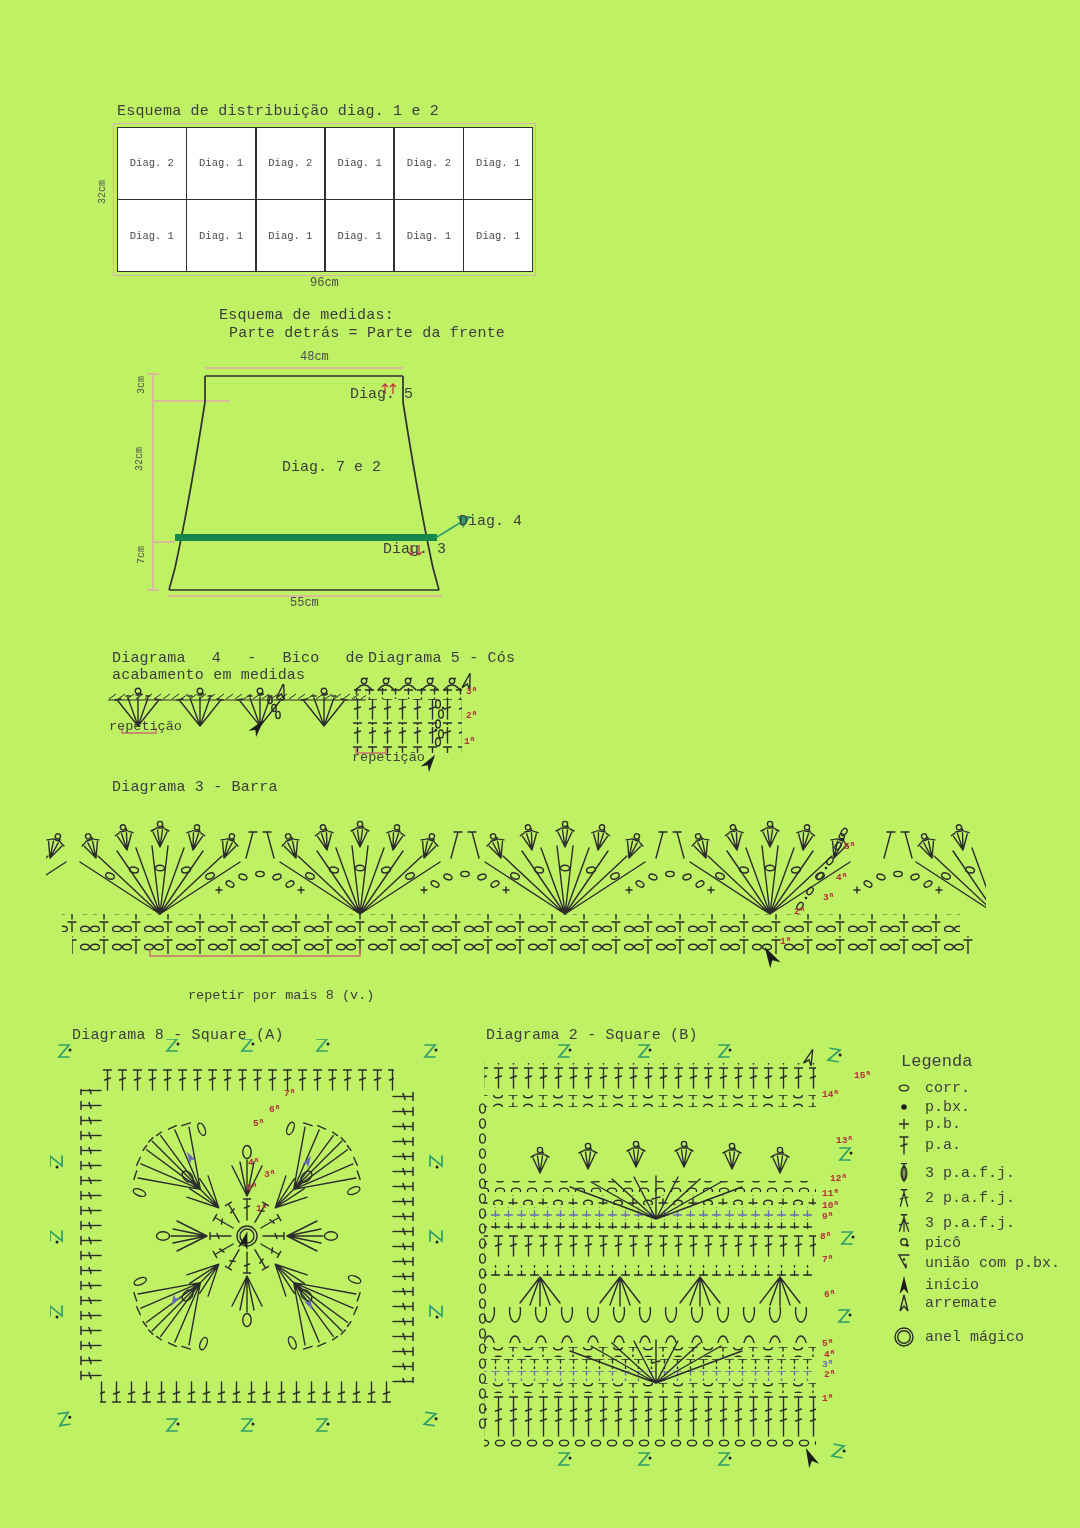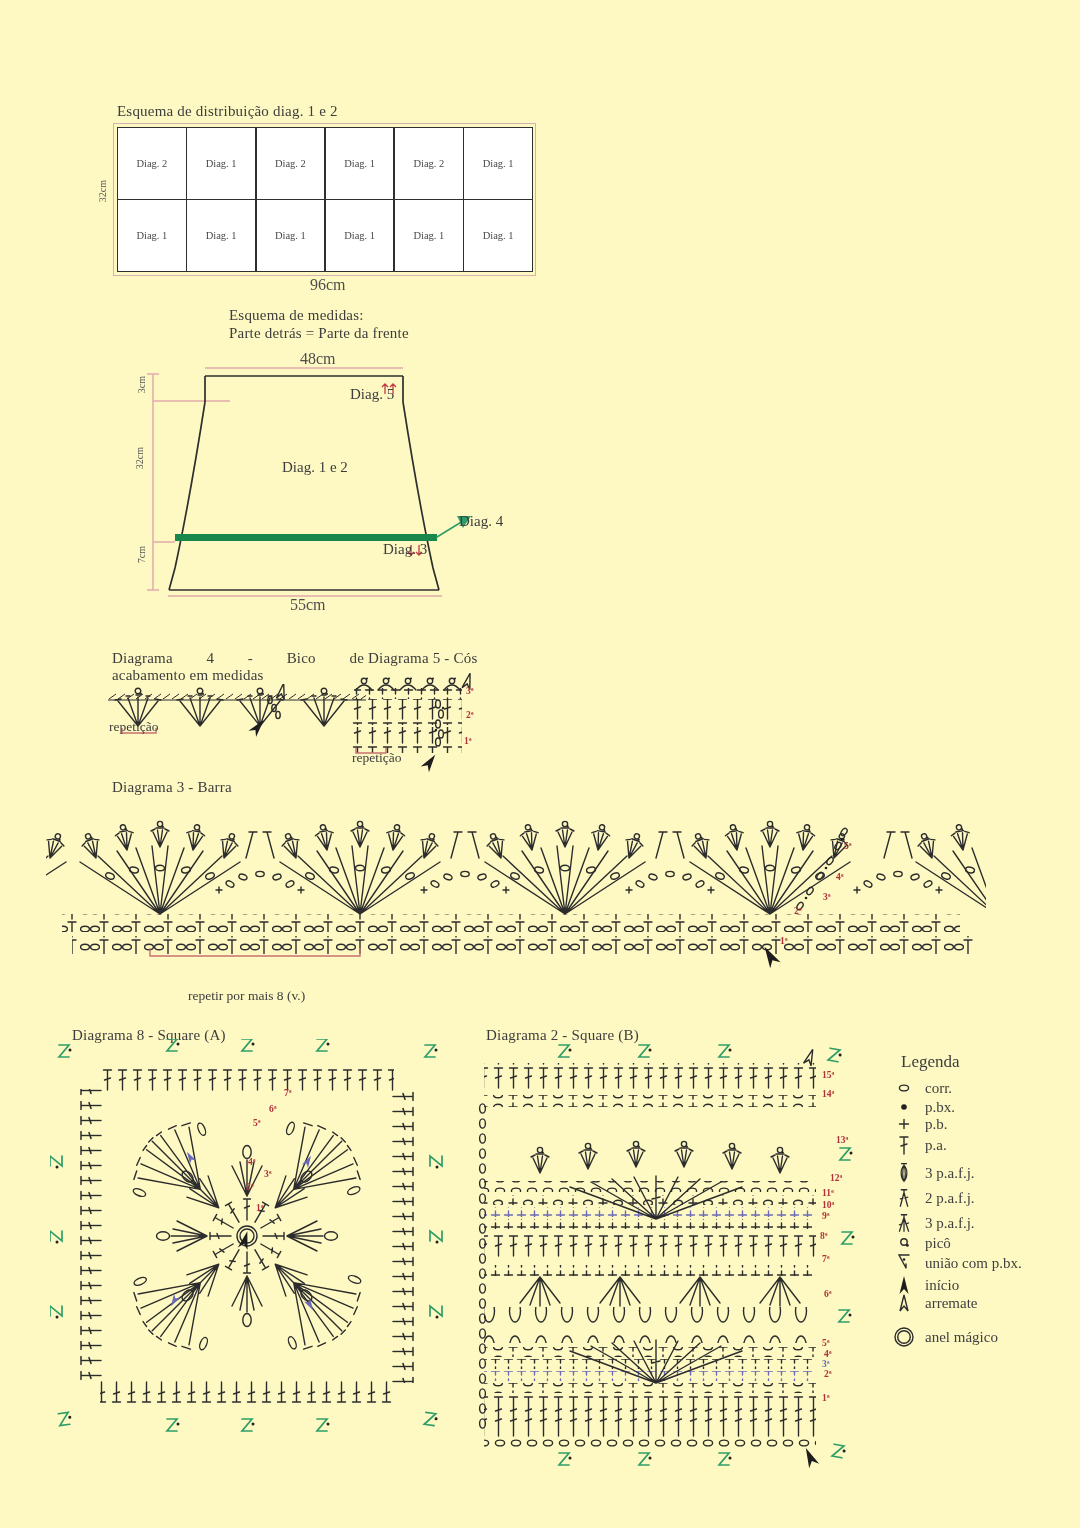--- a/index.html
+++ b/index.html
@@ -1,20 +1,20 @@
 <!DOCTYPE html>
 <html><head>
 <meta charset="utf-8">
 <style>
   html,body{margin:0;padding:0;background:#fff}
-  .page{position:relative;width:1080px;height:1528px;background:#fef9c3;
-        font-family:Liberation Serif, serif;color:#3d3d3d;overflow:hidden}
+  .page{position:relative;width:1080px;height:1528px;background:#bef264;
+        font-family:Liberation Mono, monospace;color:#3d3d3d;overflow:hidden}
   .abs{position:absolute}
   .sec-title{font-size:15px;color:#3d3d3d;letter-spacing:.2px;white-space:nowrap}
-  .dim{font-size:16px;color:#4d4d4d;white-space:nowrap}
+  .dim{font-size:12px;color:#4d4d4d;white-space:nowrap}
   .vlabel{position:absolute;writing-mode:vertical-rl;transform:rotate(180deg);font-size:10px;color:#555}
   .small-lab{font-size:15px;color:#3d3d3d;white-space:nowrap}
   .rowlab{position:absolute;font-size:9.5px;font-weight:bold;color:#b3303a;white-space:nowrap}
   .rowlab.blue{color:#6a6ab8}
   .repeat-lab{position:absolute;font-size:13.5px;color:#3d3d3d;white-space:nowrap}
   
   .dist-outer{border:1px solid #d8b0b0}
   .dist-grid{display:grid;grid-template-columns:repeat(6,1fr);grid-template-rows:1fr 1fr;
              background:#2f2f2f;gap:1.6px;border:1.6px solid #2f2f2f}
   .dist-cell{background:#fff;display:flex;align-items:center;justify-content:center;
@@ -166,42 +166,42 @@
   <div class="dist-cell">Diag. 1</div>
   <div class="dist-cell">Diag. 1</div>
   <div class="dist-cell">Diag. 1</div>
   <div class="dist-cell">Diag. 1</div>
   <div class="dist-cell">Diag. 1</div>
   <div class="dist-cell">Diag. 1</div>
 </div>
 <span class="vlabel" style="left:97px;top:180px">32cm</span>
 <span class="abs dim" style="left:310px;top:276px">96cm</span>
 
-<div class="abs sec-title" style="left:229px;top:307px">Esquema de medidas:</div>
+<div class="abs sec-title" style="left:219px;top:307px">Esquema de medidas:</div>
 <div class="abs sec-title" style="left:229px;top:325px">Parte detrás = Parte da frente</div>
 
 <svg class="abs" style="left:135px;top:346px" width="380" height="262" viewBox="0 0 380 262">
   <path class="pink" d="M70,22 H268"></path>
   <path class="pink" d="M18,28 V244 M12,28 H24 M18,55 H95 M18,196 H40 M12,244 H24"></path>
   <path class="pink" d="M33,250 H307"></path>
   <path d="M70,30 H268 M70,30 V56 M268,30 V56" stroke="#2f2f2f" stroke-width="1.7" fill="none"></path>
   <path d="M70,56 C60,120 48,185 40,222 L34,244 M268,56 C278,120 290,185 298,222 L304,244 M34,244 H304" stroke="#2f2f2f" stroke-width="1.7" fill="none"></path>
   <rect x="40" y="188" width="262" height="7" fill="#17874b"></rect>
   <path class="grn" d="M302,191 L328,175" stroke-width="2.2"></path>
   <polygon points="322,170 336,170 328,182" fill="#2f9e68"></polygon>
   <path class="redmark" d="M250,48 V38 M247,41 L250,38 L253,41 M258,48 V38 M255,41 L258,38 L261,41"></path>
   <path class="redmark" d="M276,199 V209 M273,206 L276,209 L279,206 M284,199 V209 M281,206 L284,209 L287,206"></path>
 </svg>
 <span class="abs dim" style="left:300px;top:350px">48cm</span>
 <span class="vlabel" style="left:136px;top:376px">3cm</span>
 <span class="vlabel" style="left:134px;top:447px">32cm</span>
 <span class="vlabel" style="left:136px;top:546px">7cm</span>
 <span class="abs dim" style="left:290px;top:596px">55cm</span>
 <span class="abs small-lab" style="left:350px;top:386px">Diag. 5</span>
-<span class="abs small-lab" style="left:282px;top:459px">Diag. 1 e 2</span>
+<span class="abs small-lab" style="left:282px;top:459px">Diag. 7 e 2</span>
 <span class="abs small-lab" style="left:459px;top:513px">Diag. 4</span>
 <span class="abs small-lab" style="left:383px;top:541px">Diag. 3</span>
 
 <div class="abs sec-title" style="left:112px;top:650px;width:252px;text-align:justify;text-align-last:justify">Diagrama 4 - Bico de</div>
 <div class="abs sec-title" style="left:112px;top:667px">acabamento em medidas</div>
 <svg class="abs" style="left:108px;top:684px" width="262" height="58" viewBox="0 0 262 58">
   <line x1="0" y1="16" x2="258" y2="16" class="inkthin"></line>
   <rect x="0" y="8" width="258" height="8" fill="url(#patTick)"></rect>
   <use href="#fan4" transform="translate(30,42)"></use>
   <use href="#fan4" transform="translate(92,42)"></use>
@@ -389,21 +389,21 @@
   <rect x="0" y="60" width="12" height="330" fill="url(#patChainV)"></rect>
   <use href="#unionZ" transform="translate(369,113)"></use>
   <use href="#unionZ" transform="translate(371,197)"></use>
   <use href="#unionZ" transform="translate(368,275)"></use>
   <use href="#unionZ" transform="translate(88,418)"></use>
       <use href="#unionZ" transform="translate(168,418)"></use>
       <use href="#unionZ" transform="translate(248,418)"></use>
   <use href="#unionZ" transform="translate(362,410) rotate(10)"></use>
   <use href="#arrowSolidG" transform="translate(334,416) rotate(-25) scale(1.1)"></use>
 </svg>
-<span class="rowlab" style="left:822px;top:1070px">15ª</span>
+<span class="rowlab" style="left:854px;top:1070px">15ª</span>
 <span class="rowlab" style="left:822px;top:1089px">14ª</span>
 <span class="rowlab" style="left:836px;top:1135px">13ª</span>
 <span class="rowlab" style="left:830px;top:1173px">12ª</span>
 <span class="rowlab" style="left:822px;top:1188px">11ª</span>
 <span class="rowlab" style="left:822px;top:1200px">10ª</span>
 <span class="rowlab" style="left:822px;top:1211px">9ª</span>
 <span class="rowlab" style="left:820px;top:1231px">8ª</span>
 <span class="rowlab" style="left:822px;top:1254px">7ª</span>
 <span class="rowlab" style="left:824px;top:1289px">6ª</span>
 <span class="rowlab" style="left:822px;top:1338px">5ª</span>

